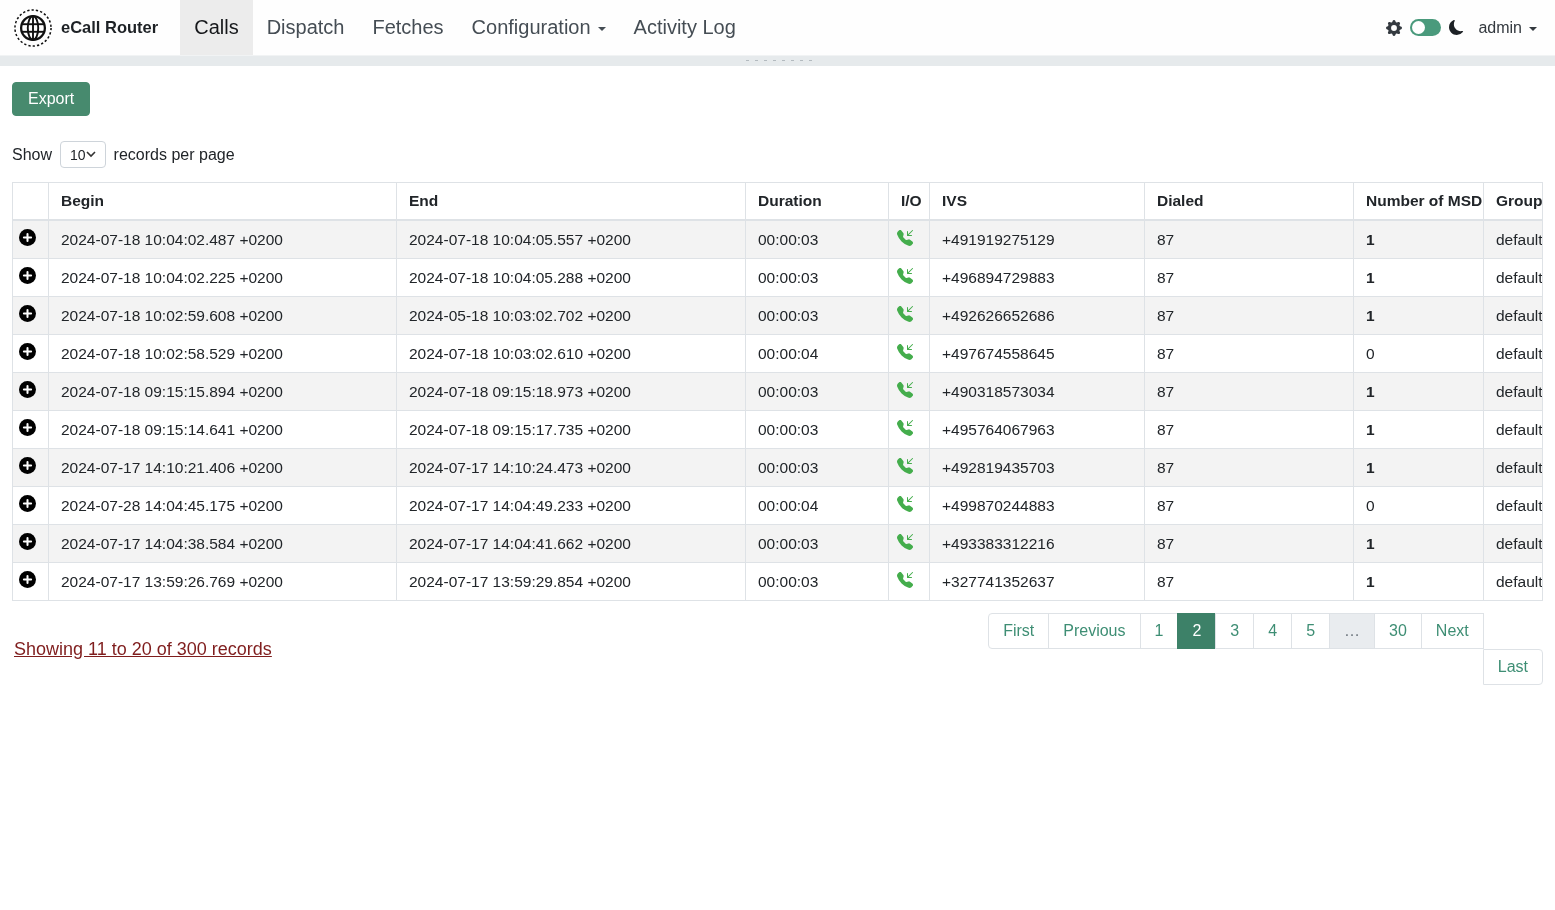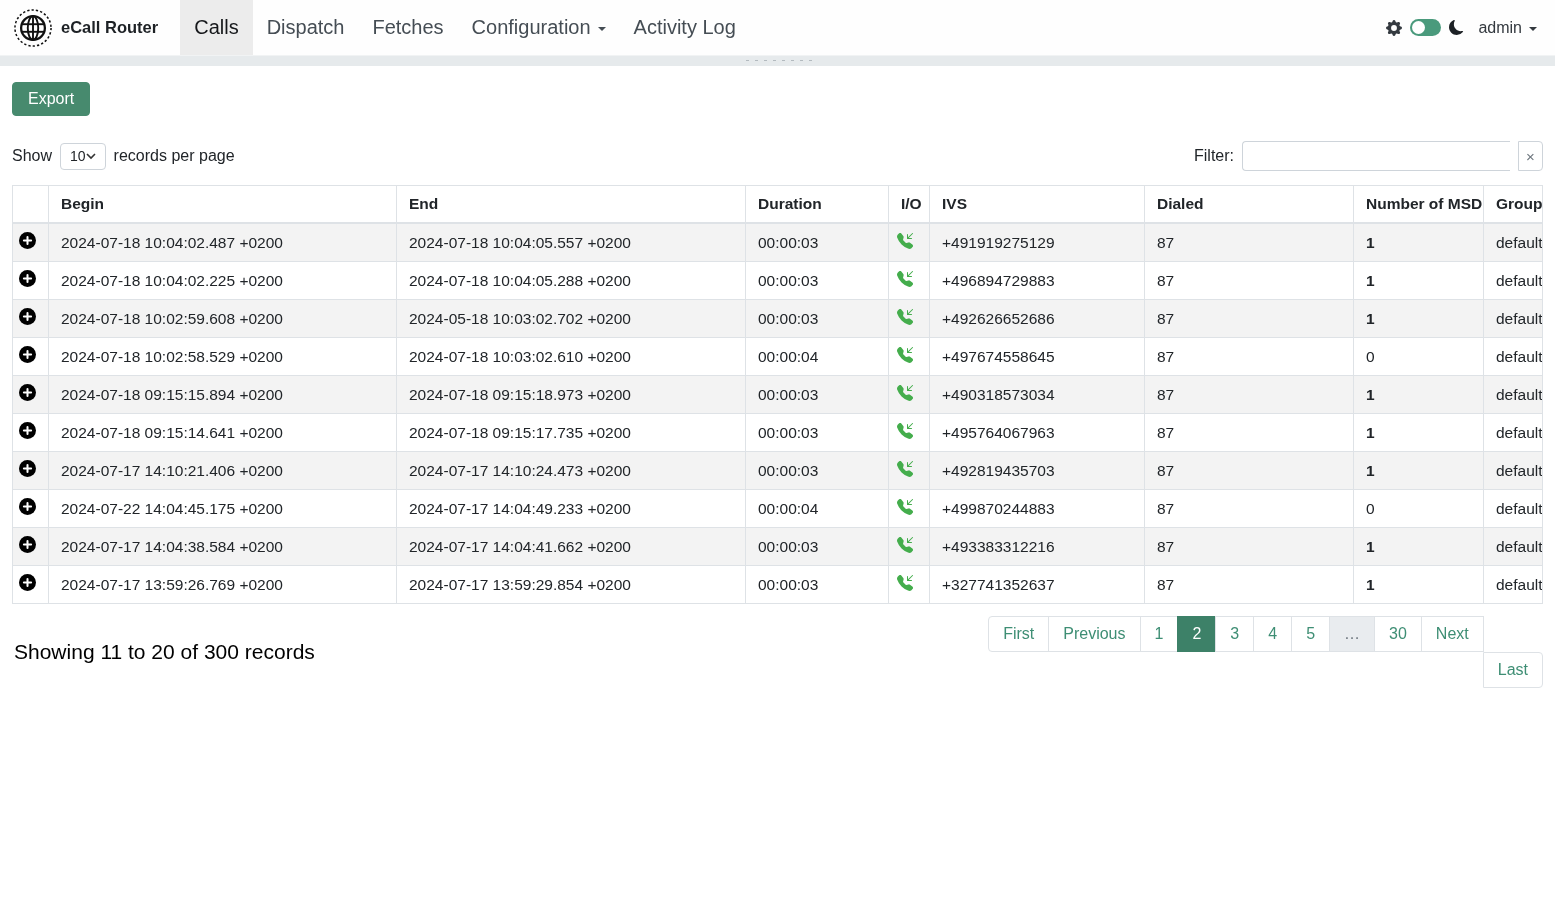--- a/index.html
+++ b/index.html
@@ -70,21 +70,21 @@
   col.w-dialed{width:209px;} col.w-msd{width:130px;}
   .c-expand { text-align:center; padding:8px 6px !important; }
   .expand-btn { background:none; border:none; cursor:pointer; padding:0;
     display:inline-flex; align-items:center; }
   .c-io { padding:8px 8px !important; }
   .msd-bold { font-weight:700; }
 
   
   .footer-row { display:flex; align-items:center; justify-content:space-between;
     margin-top:12px; }
-  .summary { font-size:21px; color:#000000; padding-left:2px; }
+  .summary { font-size:18px; color:#7f1d1d; padding-left:2px;text-decoration:underline; }
   .pagination { display:flex; list-style:none; }
   .pagination li { margin-left:-1px; }
   .pagination li:first-child { margin-left:0; }
   .page-btn { display:block; border:1px solid #dee2e6; background:#fff; color:#3e8e74;
     font-size:16px; font-family:inherit; padding:8px 14px; min-width:34px;
     cursor:pointer; }
   .pagination li:first-child .page-btn { border-radius:4px 0 0 4px; }
   .pagination li:last-child .page-btn { border-radius:0 4px 4px 0;margin-top:36px; }
   .page-btn.active { background:#3d8168; border-color:#3d8168; color:#fff; }
   .page-btn.disabled { background:#e9ecef; color:#6c757d; cursor:default; }
@@ -155,25 +155,20 @@
     <div class="show-group">
       <span>Show</span>
       <span class="page-size-select">
         <span>10</span>
         <svg width="10" height="7" viewBox="0 0 10 7">
             <path d="M1 1l4 4 4-4" stroke="#333" stroke-width="1.6" fill="none"></path>
           </svg>
       </span>
       <span>records per page</span>
     </div>
-    <div class="filter-group">
-      <span class="filter-label">Filter:</span>
-      <input class="filter-input" type="text" value="" style="">
-      <button class="filter-clear">×</button>
-    </div>
   </div>
 
   <table class="calls">
     <colgroup>
       <col class="w-expand">
         <col class="w-begin">
         <col class="w-end">
         <col class="w-duration">
       <col class="w-io">
         <col class="w-ivs">
@@ -379,21 +374,21 @@
 
   <tr>
     <td class="c-expand">
       <button class="expand-btn">
         <svg width="17" height="17" viewBox="0 0 16 16">
           <circle cx="8" cy="8" r="8" fill="#000"></circle>
           <path d="M8 4.6v6.8M4.6 8h6.8" stroke="#fff" stroke-width="1.9" stroke-linecap="round"></path>
         </svg>
       </button>
     </td>
-    <td class="c-begin">2024-07-22 14:04:45.175 +0200</td>
+    <td class="c-begin">2024-07-28 14:04:45.175 +0200</td>
     <td class="c-end">2024-07-17 14:04:49.233 +0200</td>
     <td class="c-duration">00:00:04</td>
     <td class="c-io">
       <span>
         <svg width="16" height="16" viewBox="0 0 16 16" fill="#44ad4c">
                 <path d="M15.854.146a.5.5 0 0 1 0 .708L11.707 5H14.5a.5.5 0 0 1 0 1h-4a.5.5 0 0 1-.5-.5v-4a.5.5 0 0 1 1 0v2.793L15.146.146a.5.5 0 0 1 .708 0z"></path>
                 <path d="M1.885.511a1.745 1.745 0 0 1 2.61.163L6.29 2.98c.329.423.445.974.315 1.494l-.547 2.19a.678.678 0 0 0 .178.643l2.457 2.457a.678.678 0 0 0 .644.178l2.189-.547a1.745 1.745 0 0 1 1.494.315l2.306 1.794c.829.645.905 1.87.163 2.611l-1.034 1.034c-.74.74-1.846 1.065-2.877.702a18.634 18.634 0 0 1-7.01-4.42 18.634 18.634 0 0 1-4.42-7.009c-.362-1.03-.037-2.137.703-2.877L1.885.511z"></path>
               </svg>
       </span>
     </td>

